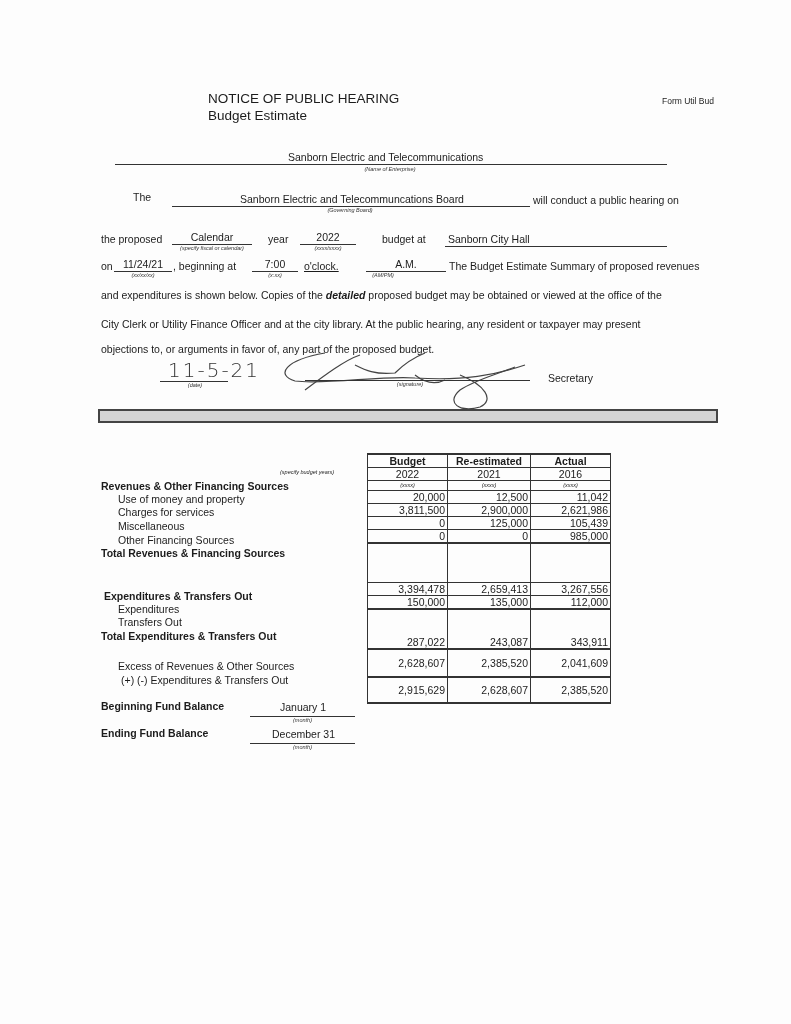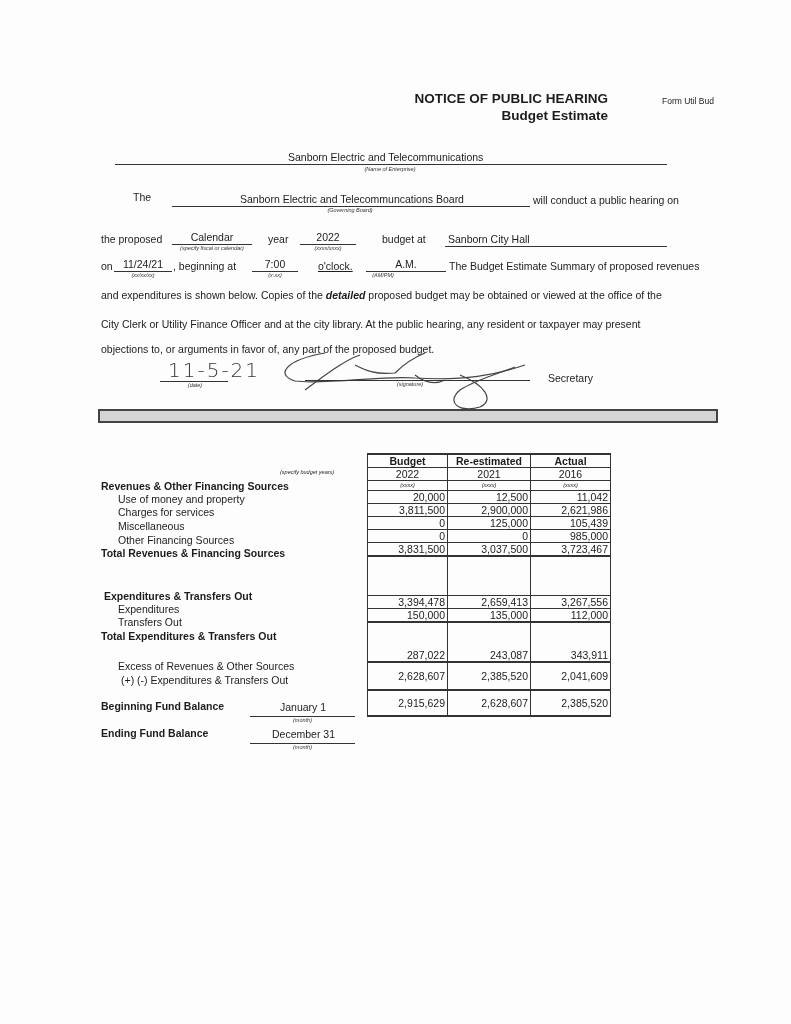--- a/index.html
+++ b/index.html
@@ -1,21 +1,21 @@
 <!DOCTYPE html>
 <html><head>
 <meta charset="utf-8">
 <style>
   html, body { margin: 0; padding: 0; }
   body {
     width: 791px; height: 1024px; background: #fdfdfd; position: relative;
     font-family: "Liberation Sans", sans-serif; color: #1c1c1c; overflow: hidden;
   }
   .abs { position: absolute; white-space: nowrap; }
-  .title { font-weight: bold; font-size: 13.5px; text-align: right; width: 400px; }
+  .title { font-weight: normal; font-size: 13.5px; text-align: left; width: 400px; }
   .form-id { font-size: 8.5px; }
   .txt { font-size: 10.5px; }
   .cap { font-size: 5.5px; font-style: italic; color: #333; text-align: center; }
   .line { position: absolute; border-top: 1px solid #333; height: 0; }
   .fill { font-size: 10.5px; text-align: center; }
   .bar { position: absolute; left: 98px; top: 409px; width: 620px; height: 14px;
          background: #d4d4d4; border: 2px solid #444; box-sizing: border-box; }
   table.grid { position: absolute; left: 367px; top: 453px; border-collapse: collapse; font-size: 10.5px; }
   table.grid td { border: 1px solid #333; padding: 0 2px; text-align: right; height: 12px; line-height: 12px; }
   table.grid td.hd { text-align: center; font-weight: bold; border-top: 2px solid #333; }
@@ -57,21 +57,21 @@
 <div class="line" style="left:445px; top:246px; width:222px;"></div>
 
 <div class="abs txt" style="left:101px; top:260px;">on</div>
 <div class="abs fill" style="left:114px; top:258px; width:58px;">11/24/21</div>
 <div class="line" style="left:114px; top:271px; width:58px;"></div>
 <div class="abs cap" style="left:114px; top:272px; width:58px;">(xx/xx/xx)</div>
 <div class="abs txt" style="left:173px; top:260px;">, beginning at</div>
 <div class="abs fill" style="left:252px; top:258px; width:46px;">7:00</div>
 <div class="line" style="left:252px; top:271px; width:46px;"></div>
 <div class="abs cap" style="left:252px; top:272px; width:46px;">(x:xx)</div>
-<div class="abs txt" style="left:318px; top:260px;text-decoration:underline;">o'clock.</div>
+<div class="abs txt" style="left:304px; top:260px;text-decoration:underline;">o'clock.</div>
 <div class="abs fill" style="left:366px; top:258px; width:80px;">A.M.</div>
 <div class="line" style="left:366px; top:271px; width:80px;"></div>
 <div class="abs cap" style="left:366px; top:272px; width:34px;">(AM/PM)</div>
 <div class="abs txt" style="left:449px; top:260px;">The Budget Estimate Summary of proposed revenues</div>
 
 <div class="abs txt" style="left:101px; top:289px;">
   <span>and expenditures is shown below. Copies of the </span><b><i>detailed</i></b><span> proposed budget may be obtained or viewed at the office of the</span>
 </div>
 <div class="abs txt" style="left:101px; top:318px;">City Clerk or Utility Finance Officer and at the city library. At the public hearing, any resident or taxpayer may present</div>
 <div class="abs txt" style="left:101px; top:343px;">objections to, or arguments in favor of, any part of the proposed budget.</div>
@@ -147,25 +147,20 @@
     <td>0</td>
     <td>125,000</td>
     <td>105,439</td>
   </tr>
   <tr>
     <td>0</td>
     <td>0</td>
     <td>985,000</td>
   </tr>
   <tr>
-    <td>3,831,500</td>
-    <td>3,037,500</td>
-    <td>3,723,467</td>
-  </tr>
-  <tr>
     <td style="height:38px; border-top:2px solid #333;"></td>
     <td style="height:38px; border-top:2px solid #333;"></td>
     <td style="height:38px; border-top:2px solid #333;"></td>
   </tr>
   <tr>
     <td>3,394,478</td>
     <td>2,659,413</td>
     <td>3,267,556</td>
   </tr>
   <tr>

